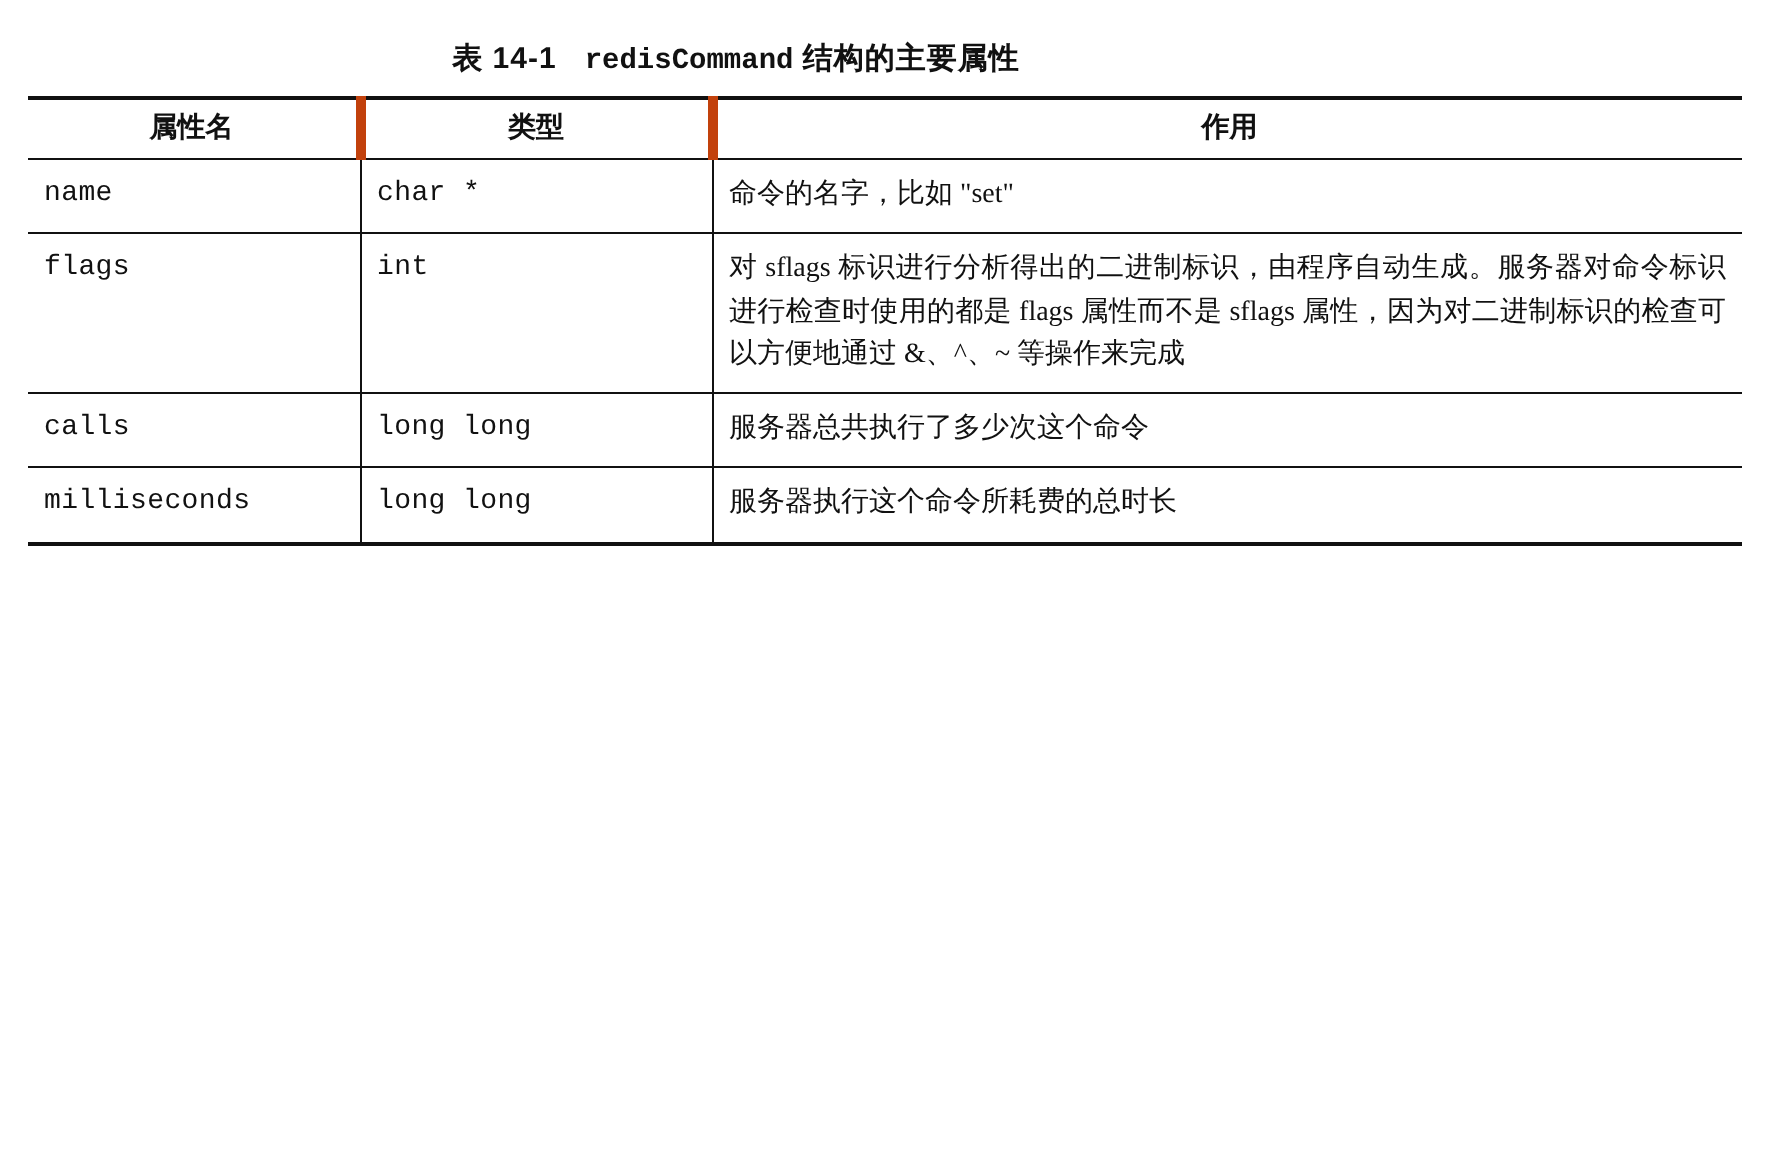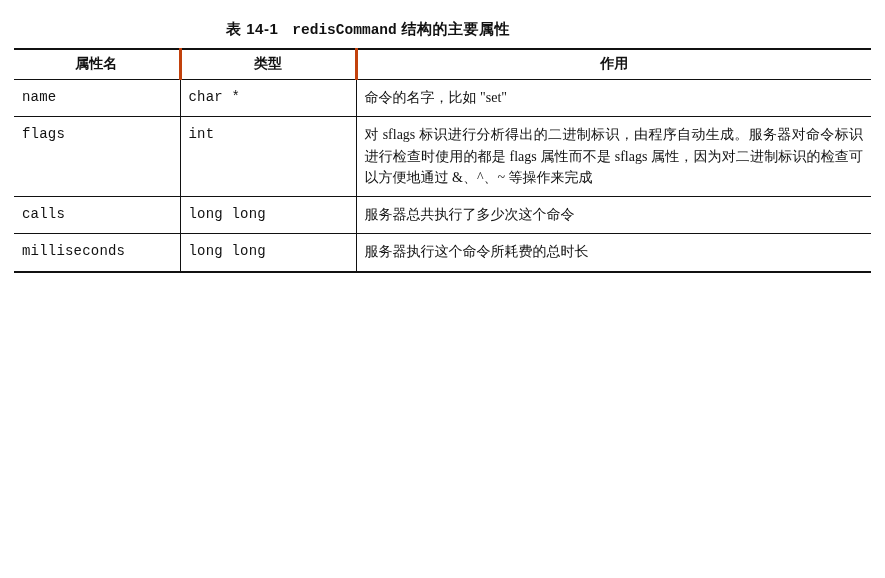--- a/index.html
+++ b/index.html
@@ -47,21 +47,21 @@
   table.attrs col.c2 { width: 176px; }
   table.attrs col.c3 { width: 515px; }
 
   table.attrs th {
     font-family: "Liberation Sans", sans-serif;
     font-weight: bold;
     font-size: 14px;
     text-align: center;
     padding: 5px 4px 6px 4px;
     border-bottom: 1px solid #111;
-    border-right: 3px solid #c2410c;
+    border-right: 5px solid #c2410c;
   }
   table.attrs th:last-child { border-right: none; }
 
   table.attrs td {
     vertical-align: top;
     padding: 7px 8px 8px 8px;
     border-top: 1px solid #111;
     border-right: 1px solid #111;
     font-size: 14px;
     line-height: 1.52;

